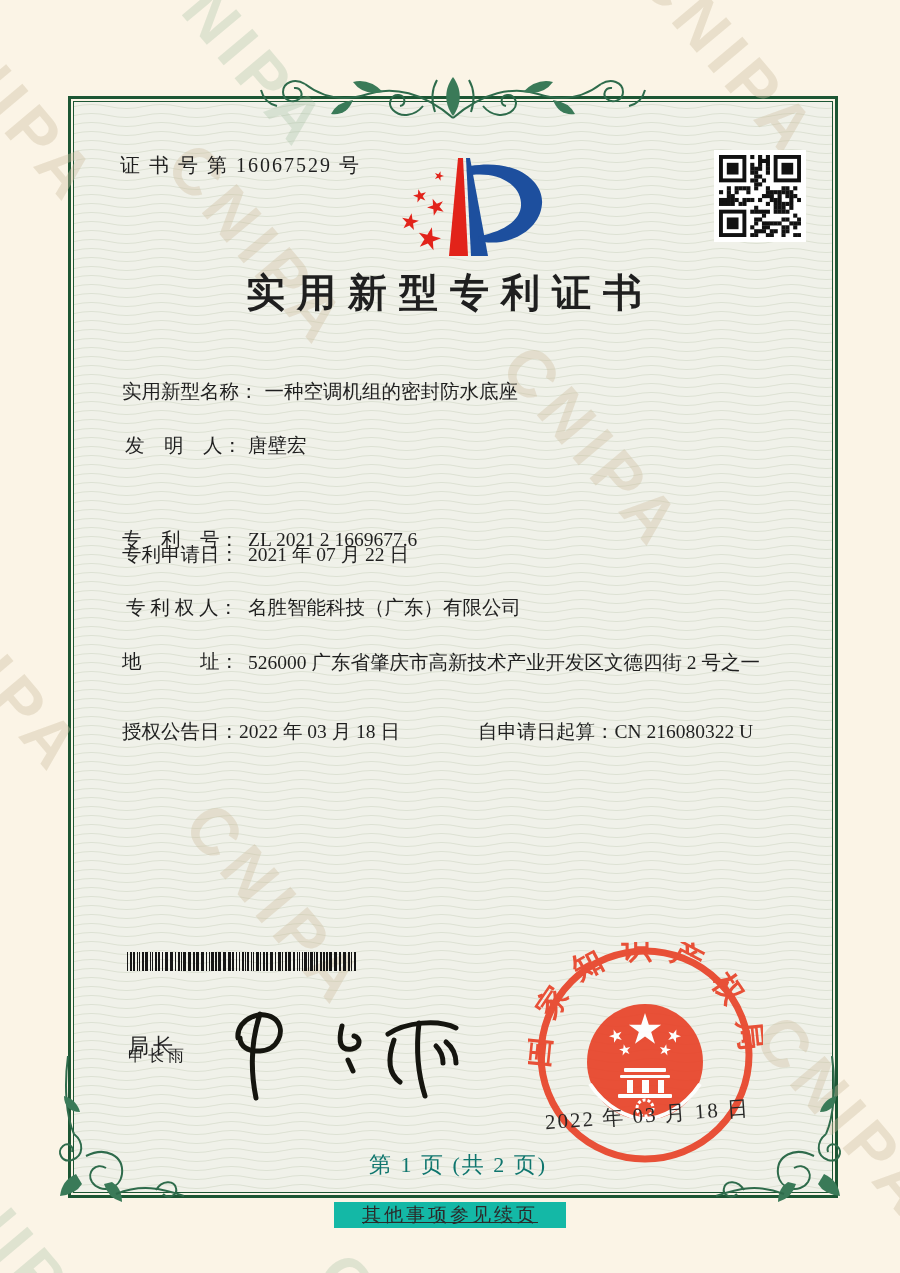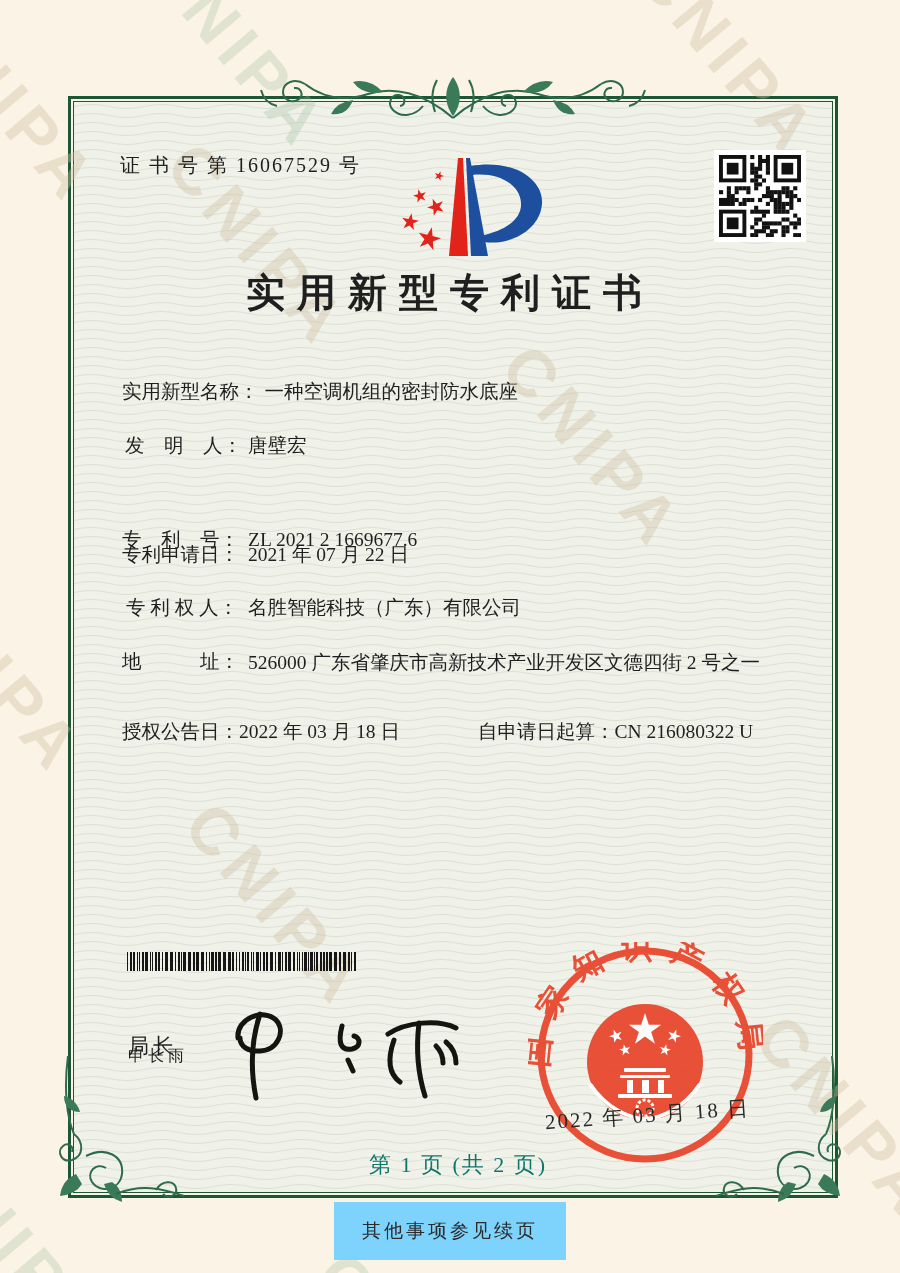--- a/index.html
+++ b/index.html
@@ -49,22 +49,22 @@
   .barcode{left:127px; top:952px; line-height:0;}
   .director-title{left:128px; top:1032px; font-size:21px; letter-spacing:4px;}
   .director-name{left:128px; top:1046px; font-size:16px; letter-spacing:4px;}
   .sig{left:222px; top:998px;}
   .seal{left:528px; top:942px;}
   .page-num{left:8px; top:1150px; width:900px; text-align:center; font-size:22px; letter-spacing:2px; color:#0f766e;}
   .note-box{
     left:0; top:1202px; width:900px; text-align:center;
   }
   .note-box span{
-    display:inline-block; background:#7dd3fc; padding:16px 28px;
-    font-size:19px; letter-spacing:3px; color:#2b2b2b;
+    display:inline-block; background:#14b8a6; padding:0 28px;
+    font-size:19px; letter-spacing:3px; color:#2b2b2b;text-decoration:underline;
   }
   .orn{pointer-events:none;}
 </style>
 </head>
 <body>
 
 <div class="page">
 
   <span class="wm" style="left:-40px; top:-15px;">CNIPA</span>
   <span class="wm green" style="left:190px; top:-70px;">CNIPA</span>

